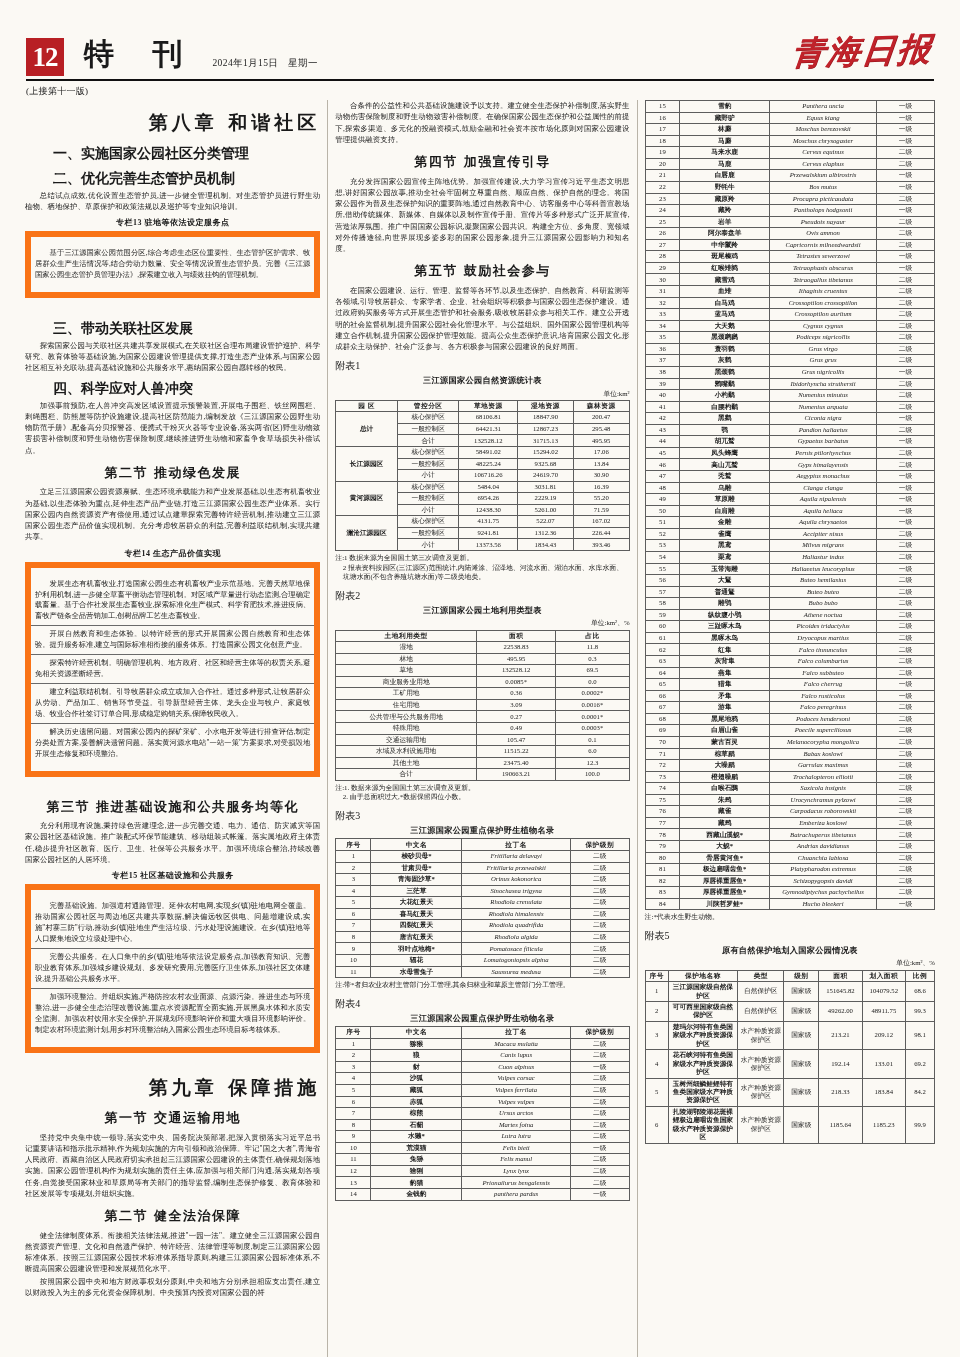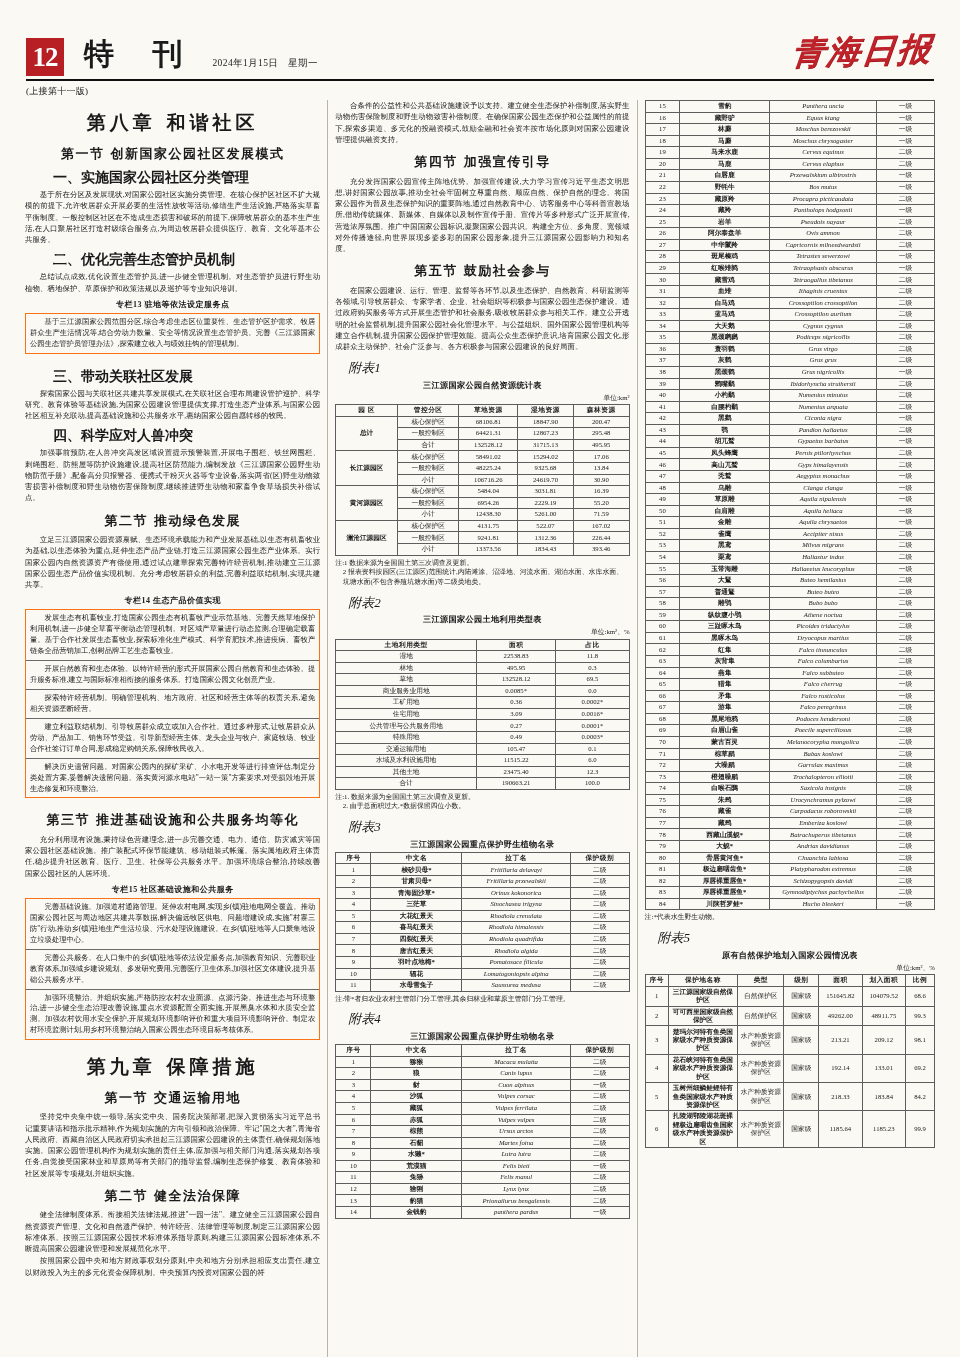--- a/index.html
+++ b/index.html
@@ -93,21 +93,21 @@
     line-height:1.5;
   }
   .col + .col{ border-left:1px solid #b9b4a8; }
   .col-1{width:316px}
   .col-2{width:316px}
   .col-3{width:312px}
 
   
   h1.chapter{
     font-size:19px;
-    text-align:center;
+    text-align:right;
     font-weight:bold;
     margin:8px 0 6px 0;
     letter-spacing:4px;
     font-family:"DejaVu Sans","Liberation Sans",sans-serif;
   }
   h2.section{
     font-size:13px;
     text-align:center;
     font-weight:bold;
     margin:7px 0 4px 0;
@@ -131,42 +131,41 @@
 
   
   .box-title{
     font-size:8px;
     font-weight:bold;
     text-align:center;
     margin:5px 0 2px 0;
     letter-spacing:.5px;
   }
   .box{
-    border:1px solid #f97316;
-    padding:3px 4px;
-    margin-bottom:12px;
+    border:6px solid #f97316;
+    padding:11px 4px;
+    margin-bottom:20px;
   }
   .box .sep{
     border-top:1px solid #6a6a6a;
     margin:3px -4px;
   }
   .box p{
     margin:0;
     text-indent:2em;
     font-size:7.3px;
     line-height:1.5;
     text-align:justify;
   }
 
   
   .tbl-label{
-    font-size:13px;
-    margin:6px 0 2px 13px;
+    font-size:10px;
+    margin:6px 0 2px 0;
     font-weight:normal;
-    font-style:italic;
   }
   .tbl-title{
     font-size:8.2px;
     font-weight:bold;
     text-align:center;
     margin:0 0 1px 0;
     letter-spacing:.3px;
     font-family:Liberation Serif, serif;
   }
   .tbl-unit{
@@ -212,23 +211,21 @@
     <div class="masthead-date">2024年1月15日　星期一</div>
     <div class="masthead-logo">青海日报</div>
   </div>
   <div class="rule-thick"></div>
   <div class="cont-note">(上接第十一版)</div>
 
   <div class="columns">
 
     <div class="col col-1">
       <h1 class="chapter">第八章 和谐社区</h1>
-      <h2 class="section">第一节 创新国家公园社区发展模式</h2>
       <h3 class="sub">一、实施国家公园社区分类管理</h3>
-      <p class="body">基于所在分区及发展现状,对国家公园社区实施分类管理。在核心保护区社区不扩大规模的前提下,允许牧居群众开展必要的生活性放牧等活动,修缮生产生活设施,严格落实草畜平衡制度。一般控制区社区在不造成生态损害和破坏的前提下,保障牧居群众的基本生产生活,在人口聚居社区打造村级综合服务点,为周边牧居群众提供医疗、教育、文化等基本公共服务。</p>
       <h3 class="sub">二、优化完善生态管护员机制</h3>
       <p class="body">总结试点成效,优化设置生态管护员,进一步健全管理机制。对生态管护员进行野生动植物、栖地保护、草原保护和政策法规以及巡护等专业知识培训。</p>
 
       <div class="box-title">专栏13 驻地等依法设定服务点</div>
       <div class="box">
         <p>基于三江源国家公园范围分区,综合考虑生态区位重要性、生态管护区护需求、牧居群众生产生活情况等,结合劳动力数量、安全等情况设置生态管护员。完善《三江源国家公园生态管护员管理办法》,探索建立收入与绩效挂钩的管理机制。</p>
       </div>
 
       <h3 class="sub">三、带动关联社区发展</h3>
       <p class="body">探索国家公园与关联社区共建共享发展模式,在关联社区合理布局建设管护巡护、科学研究、教育体验等基础设施,为国家公园建设管理提供支撑,打造生态产业体系,与国家公园社区相互补充联动,提高基础设施和公共服务水平,惠纳国家公园自愿转移的牧民。</p>

